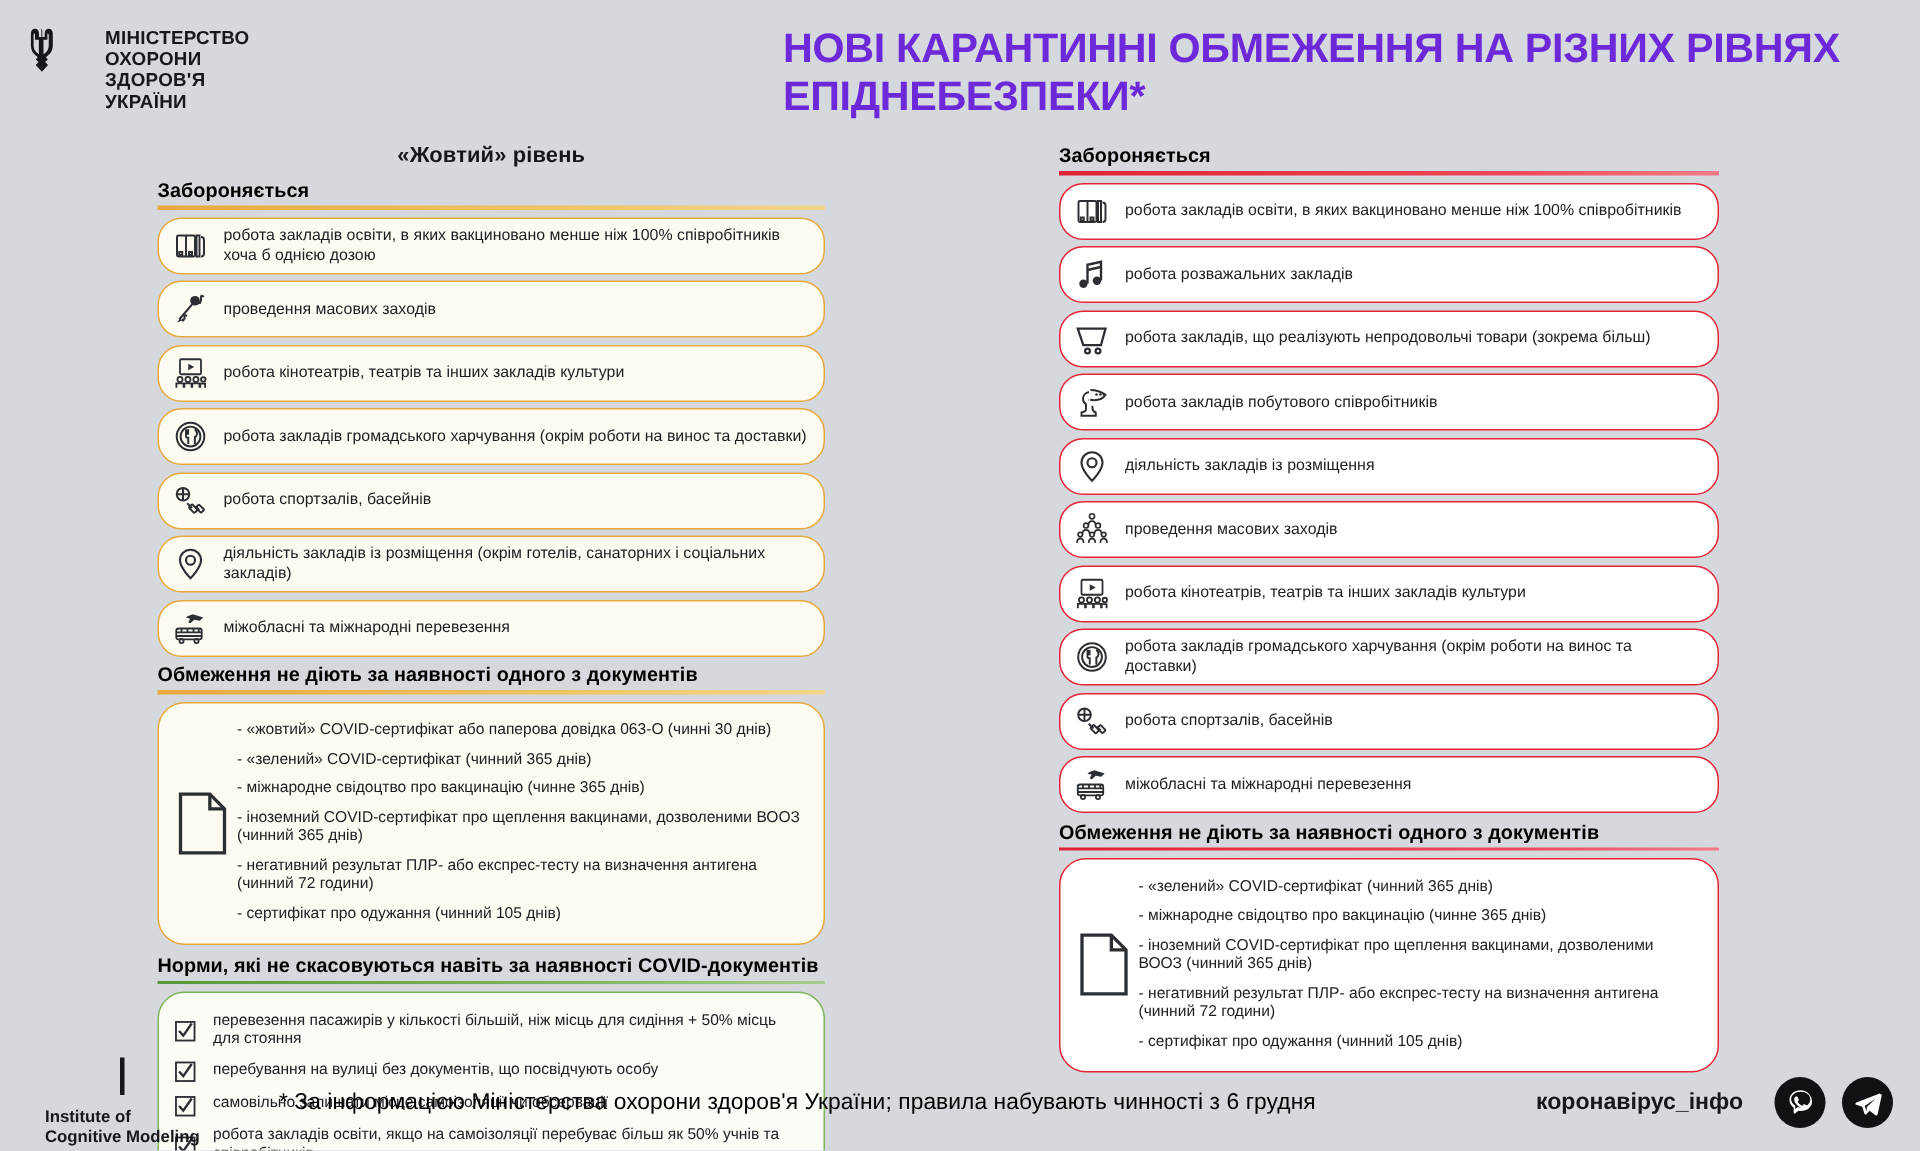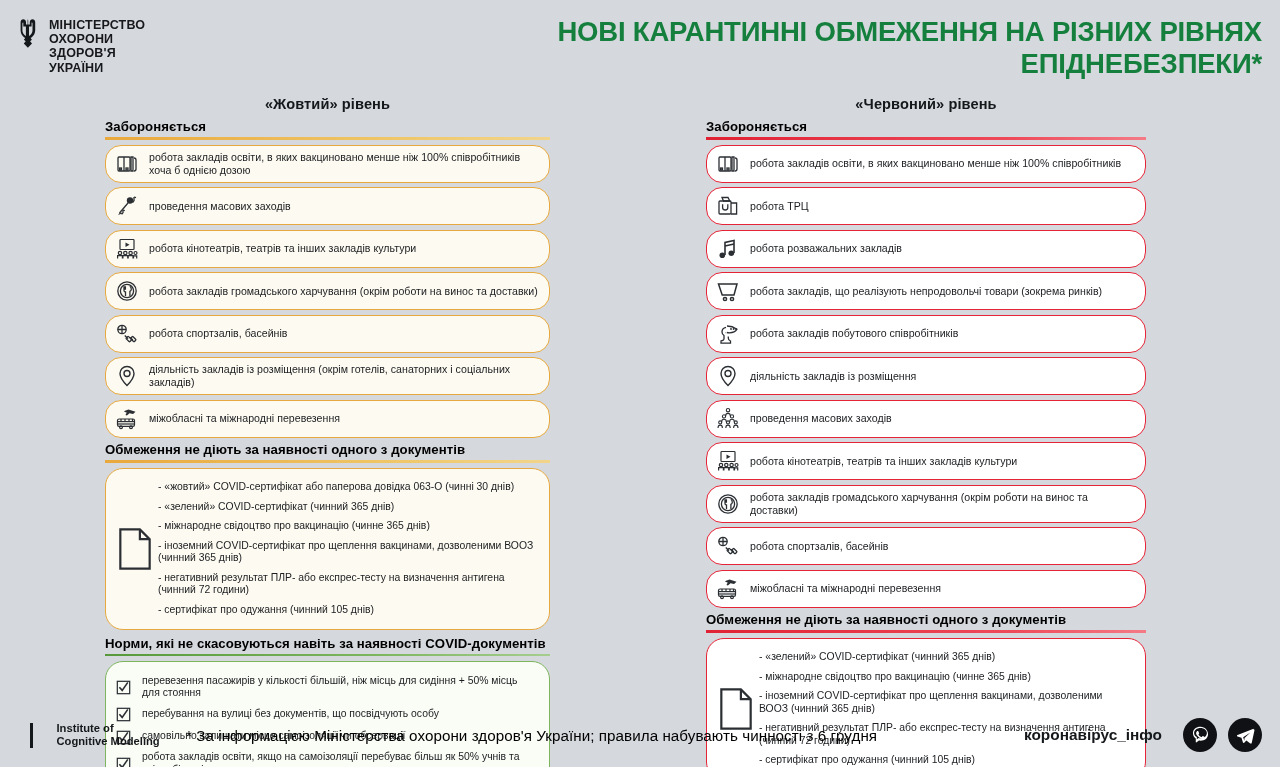--- a/index.html
+++ b/index.html
@@ -8,25 +8,25 @@
     background: #d5d8dd;
     font-family: "Liberation Sans", sans-serif;
     overflow: hidden;
   }
   .page { position: relative; width: 1280px; height: 767px; background: #d5d8dd; }
 
   
   .header { position: absolute; top: 0; left: 0; width: 1280px; height: 92px; }
   .logo-block { position: absolute; left: 14px; top: 18px; display: flex; align-items: flex-start; gap: 9px; }
   .trident { width: 26px; height: 34px; flex: none; }
-  .ministry { font-weight: bold; font-size: 12.5px; line-height: 14.2px; letter-spacing: .2px; color: #16181b; text-transform: uppercase; }
+  .ministry { font-weight: bold; font-size: 12.5px; line-height: 14.2px; letter-spacing: .2px; color: #16181b; text-transform: uppercase; margin-left: 21px; }
   .title {
     position: absolute; right: 18px; top: 16px; width: 740px;
-    text-align: right; font-weight: bold; font-size: 27.5px; line-height: 32px;
-    letter-spacing: -.2px; color: #15803d; text-transform: uppercase;
+    text-align: left; font-weight: bold; font-size: 27.5px; line-height: 32px;
+    letter-spacing: -.2px; color: #6d28d9; text-transform: uppercase;
   }
 
   
   .col { position: absolute; top: 96px; }
   .col-yellow { left: 105px; width: 445px; }
   .col-red   { left: 706px; width: 440px; }
 
   .col-title { text-align: center; font-weight: bold; font-size: 14.6px; color: #15181b; margin-bottom: 7px; letter-spacing: .1px; }
 
   .sec-head { font-weight: bold; font-size: 13.2px; color: #000000; letter-spacing: .05px; padding-bottom: 2px; }
@@ -58,21 +58,21 @@
 
   
   .green { border-radius: 18px; background: #fafcf6; border: 1.8px solid #7cb55d; padding: 9px 12px 9px 10px; }
   .green .row { display: flex; align-items: center; gap: 11px; padding: 3.3px 0; }
   .green .chk { width: 15px; height: 15px; flex: none; margin-top: 1px; }
   .green .chk svg { width: 15px; height: 15px; display: block; }
   .green .txt { font-size: 10.4px; line-height: 12.4px; color: #1b1d20; }
 
   
   .footer { position: absolute; left: 0; bottom: 0; width: 1280px; height: 64px; display: flex; align-items: center; }
-  .icm { position: absolute; left: 30px; top: 50%; transform: translateY(-50%); display: flex; gap: 24px; align-items: center; }
+  .icm { position: absolute; left: 30px; top: 50%; transform: translateY(-50%); display: flex; gap: 9px; align-items: center; flex-direction: column; }
   .icm .bar { width: 2.5px; height: 25px; background: #15181b; }
   .icm .lbl { font-weight: bold; font-size: 11.2px; line-height: 13px; color: #15181b; }
   .foot-note { position: absolute; left: 186px; top: 50%; transform: translateY(-50%); font-size: 15.2px; color: #000000; letter-spacing: .05px; }
   .brand { position: absolute; right: 118px; top: 50%; transform: translateY(-50%); font-weight: bold; font-size: 15.4px; color: #15181b; }
   .socials { position: absolute; right: 18px; top: 50%; transform: translateY(-50%); display: flex; gap: 11px; }
   .socials .s { width: 34px; height: 34px; border-radius: 50%; background: #0f1114; display: flex; align-items: center; justify-content: center; }
   .socials .s svg { width: 21px; height: 21px; }
 </style>
 </head>
 <body>
@@ -247,69 +247,57 @@
               <rect x="1.4" y="1.4" width="13.2" height="13.2"></rect>
               <path d="M3.6 7.8l3 3.3 6-8.6" stroke-width="1.7"></path>
             </svg>
           </span>
         <span class="txt">робота закладів освіти, якщо на самоізоляції перебуває більш як 50% учнів та співробітників</span>
       </div>
     </div>
   </div>
 
   <div class="col col-red">
-    <div class="col-title">«Червоний» рівень</div>
 
     <div class="sec-head">Забороняється</div>
     <div class="rule r"></div>
     <div>
       <div class="item r">
         <span class="ico">
             <svg viewBox="0 0 24 24" fill="none" stroke="#2b2f33" stroke-width="1.3">
               <rect x="3" y="5" width="12" height="14" rx="1"></rect>
               <line x1="9" y1="5" x2="9" y2="19"></line>
               <path d="M16 5h2v14h-2z"></path>
               <path d="M19 6c1.5 0 2 1 2 2v9c0 1-.5 2-2 2"></path>
               <rect x="4.5" y="16" width="2" height="2"></rect>
               <rect x="11" y="16" width="2" height="2"></rect>
             </svg>
           </span>
         <span class="txt">робота закладів освіти, в яких вакциновано менше ніж 100% співробітників</span>
       </div>
       <div class="item r">
         <span class="ico">
-            <svg viewBox="0 0 24 24" fill="none" stroke="#2b2f33" stroke-width="1.3">
-              <path d="M6 3.5h6l1.8 3.5H7.5z"></path>
-              <rect x="3" y="7" width="12" height="13" rx="1"></rect>
-              <path d="M6.6 10.3v3.2c0 1.4 1.2 2.5 2.6 2.5s2.6-1.1 2.6-2.5v-3.2"></path>
-              <path d="M15 9h5.6v11H15"></path>
-            </svg>
-          </span>
-        <span class="txt">робота ТРЦ</span>
-      </div>
-      <div class="item r">
-        <span class="ico">
             <svg viewBox="0 0 24 24" fill="none" stroke="#2b2f33" stroke-width="1.6">
               <path d="M9 18V5.5l9-2V16"></path>
               <path d="M9 9l9-2"></path>
               <circle cx="6.3" cy="18.2" r="2.8" fill="#2b2f33" stroke="none"></circle>
               <circle cx="15.3" cy="16.2" r="2.8" fill="#2b2f33" stroke="none"></circle>
             </svg>
           </span>
         <span class="txt">робота розважальних закладів</span>
       </div>
       <div class="item r">
         <span class="ico">
             <svg viewBox="0 0 24 24" fill="none" stroke="#2b2f33" stroke-width="1.5">
               <path d="M2.5 5h18.5l-3 11H6.2z"></path>
               <circle cx="9" cy="20" r="1.6"></circle>
               <circle cx="16" cy="20" r="1.6"></circle>
             </svg>
           </span>
-        <span class="txt">робота закладів, що реалізують непродовольчі товари (зокрема ринків)</span>
+        <span class="txt">робота закладів, що реалізують непродовольчі товари (зокрема більш)</span>
       </div>
       <div class="item r">
         <span class="ico">
             <svg viewBox="0 0 24 24" fill="none" stroke="#2b2f33" stroke-width="1.3">
               <path d="M11 4c3.8 0 7.4 1.4 10 3.2-1.3 2.2-4.2 3.6-7.6 3.6-.9 0-1.8-.1-2.6-.3"></path>
               <circle cx="15" cy="7" r=".9" fill="#2b2f33" stroke="none"></circle>
               <circle cx="17.6" cy="7" r=".9" fill="#2b2f33" stroke="none"></circle>
               <circle cx="20" cy="7" r=".9" fill="#2b2f33" stroke="none"></circle>
               <path d="M10 5.3c-2.3.5-4 2.4-4 4.6 0 1.5.8 2.8 2 3.6v3.2c0 .9-.6 1.6-1.5 1.8L5 19v2.2h9.5V19c-1.3-.4-2.2-1.6-2.2-3v-1.5"></path>
               <path d="M9.4 10.6c.1 0 .2 0 .3 0"></path>

